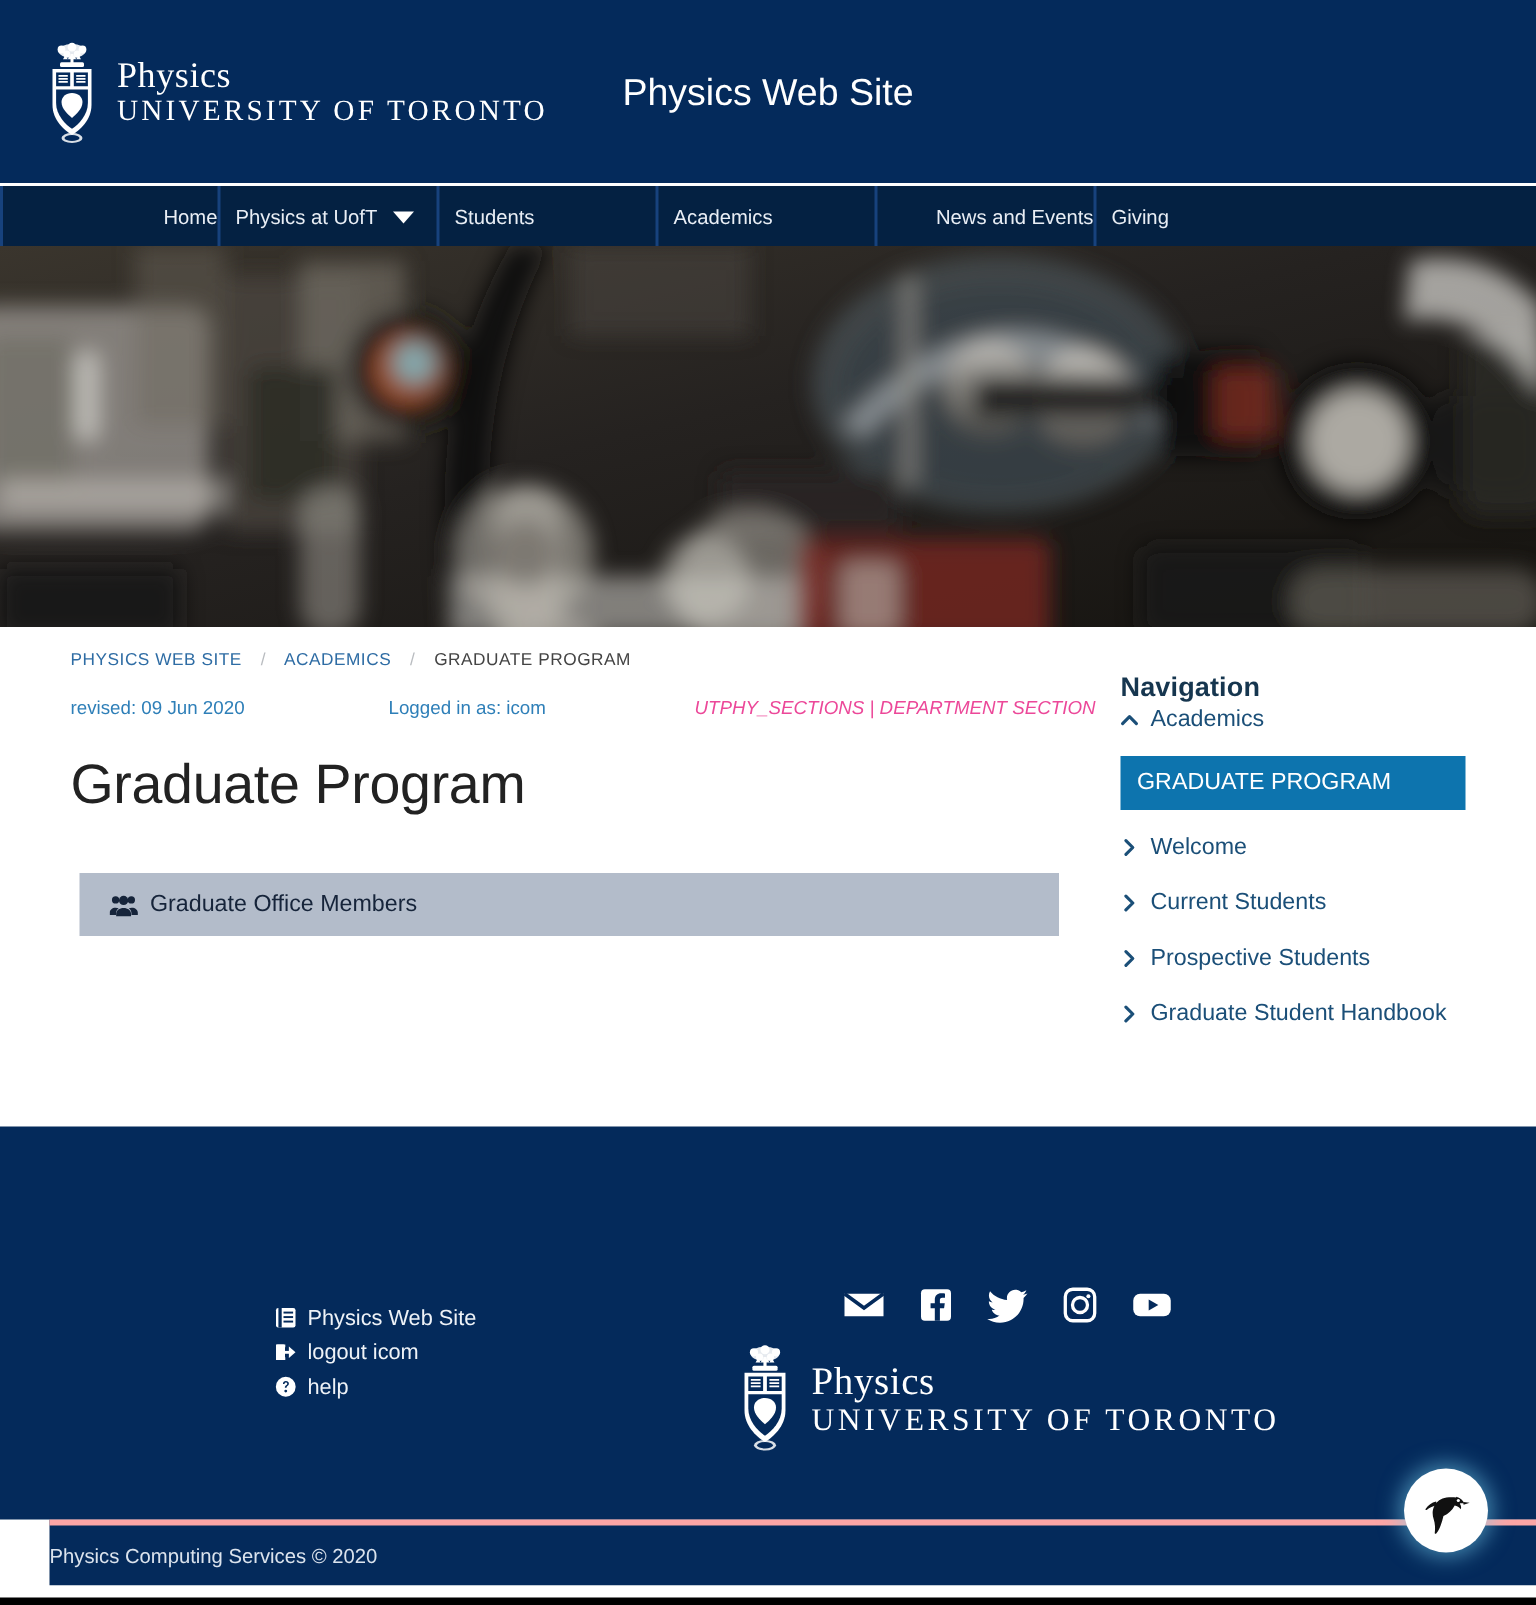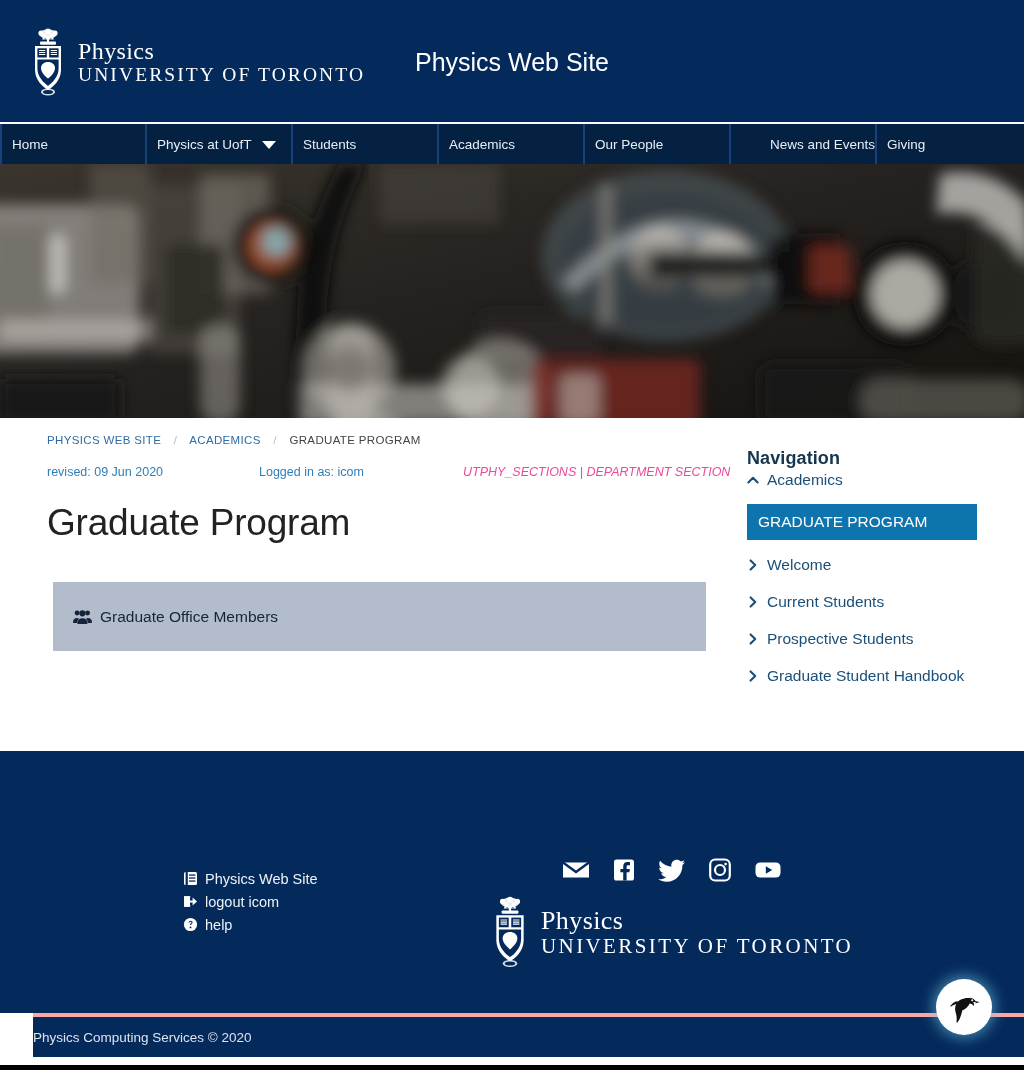--- a/index.html
+++ b/index.html
@@ -38,21 +38,21 @@
   
   .main-nav {
     position: absolute; top: 124px; left: 0; width: 1024px; height: 40px;
     background: #042142; display: flex;
   }
   .nav-item {
     position: relative; display: flex; align-items: center;
     color: #e9eef5; font-size: 13.5px; padding-left: 10px;
     border-right: 2px solid #17427d; cursor: pointer; white-space: nowrap;
   }
-  .nav-item:first-child { border-left: 2px solid #17427d; }
+  .nav-item:first-child { border-left: 2px solid #17427d; justify-content: flex-end; }
   .nav-w1 { width: 147px; }
   .nav-w2 { width: 146px; }
   .nav-w3 { width: 146px; }
   .nav-w4 { width: 146px; }
   .nav-w5 { width: 146px; }
   .nav-w6 { width: 146px; justify-content: flex-end; }
   .nav-w7 { width: 145px; border-right: none; }
   .caret-down {
     position: absolute; right: 15px; top: 50%; margin-top: -3px;
     width: 0; height: 0; border-left: 7px solid transparent;
@@ -78,21 +78,21 @@
   .meta-revised { position: absolute; left: 0; top: 0; color: #2e7fb8; }
   .meta-login { position: absolute; left: 212px; top: 0; color: #2e7fb8; cursor: pointer; }
   .meta-sections { position: absolute; left: 416px; top: 0; color: #ec4899; cursor: pointer; white-space: nowrap; font-style: italic; }
 
   .page-title {
     position: absolute; left: 47px; top: 84px;
     font-size: 37px; font-weight: 400; color: #222; letter-spacing: -.2px;
   }
 
   .panel {
-    position: absolute; left: 53px; top: 164px; width: 653px; height: 69px;
+    position: absolute; left: 53px; top: 164px; width: 653px; height: 42px;
     background: #b3bcca; display: flex; align-items: center; padding-left: 20px;
     cursor: pointer;
   }
   .panel .panel-label { color: #16243a; font-size: 15.5px; }
   .users-icon { width: 19px; height: 15px; margin-right: 8px; flex: 0 0 auto; }
 
   
   .sidenav { position: absolute; left: 747px; top: 30px; width: 235px; }
   .sidenav-title { font-size: 18px; font-weight: bold; color: #16364f; letter-spacing: .1px; }
   .sn-row {
@@ -196,23 +196,20 @@
     </div>
     <div class="nav-item nav-w2">
       <span>Physics at UofT</span>
       <span class="caret-down"></span>
     </div>
     <div class="nav-item nav-w3">
       <span>Students</span>
     </div>
     <div class="nav-item nav-w4">
       <span>Academics</span>
-    </div>
-    <div class="nav-item nav-w5">
-      <span>Our People</span>
     </div>
     <div class="nav-item nav-w6">
       <span>News and Events</span>
     </div>
     <div class="nav-item nav-w7">
       <span>Giving</span>
     </div>
   </div>
 
   <div class="hero">

